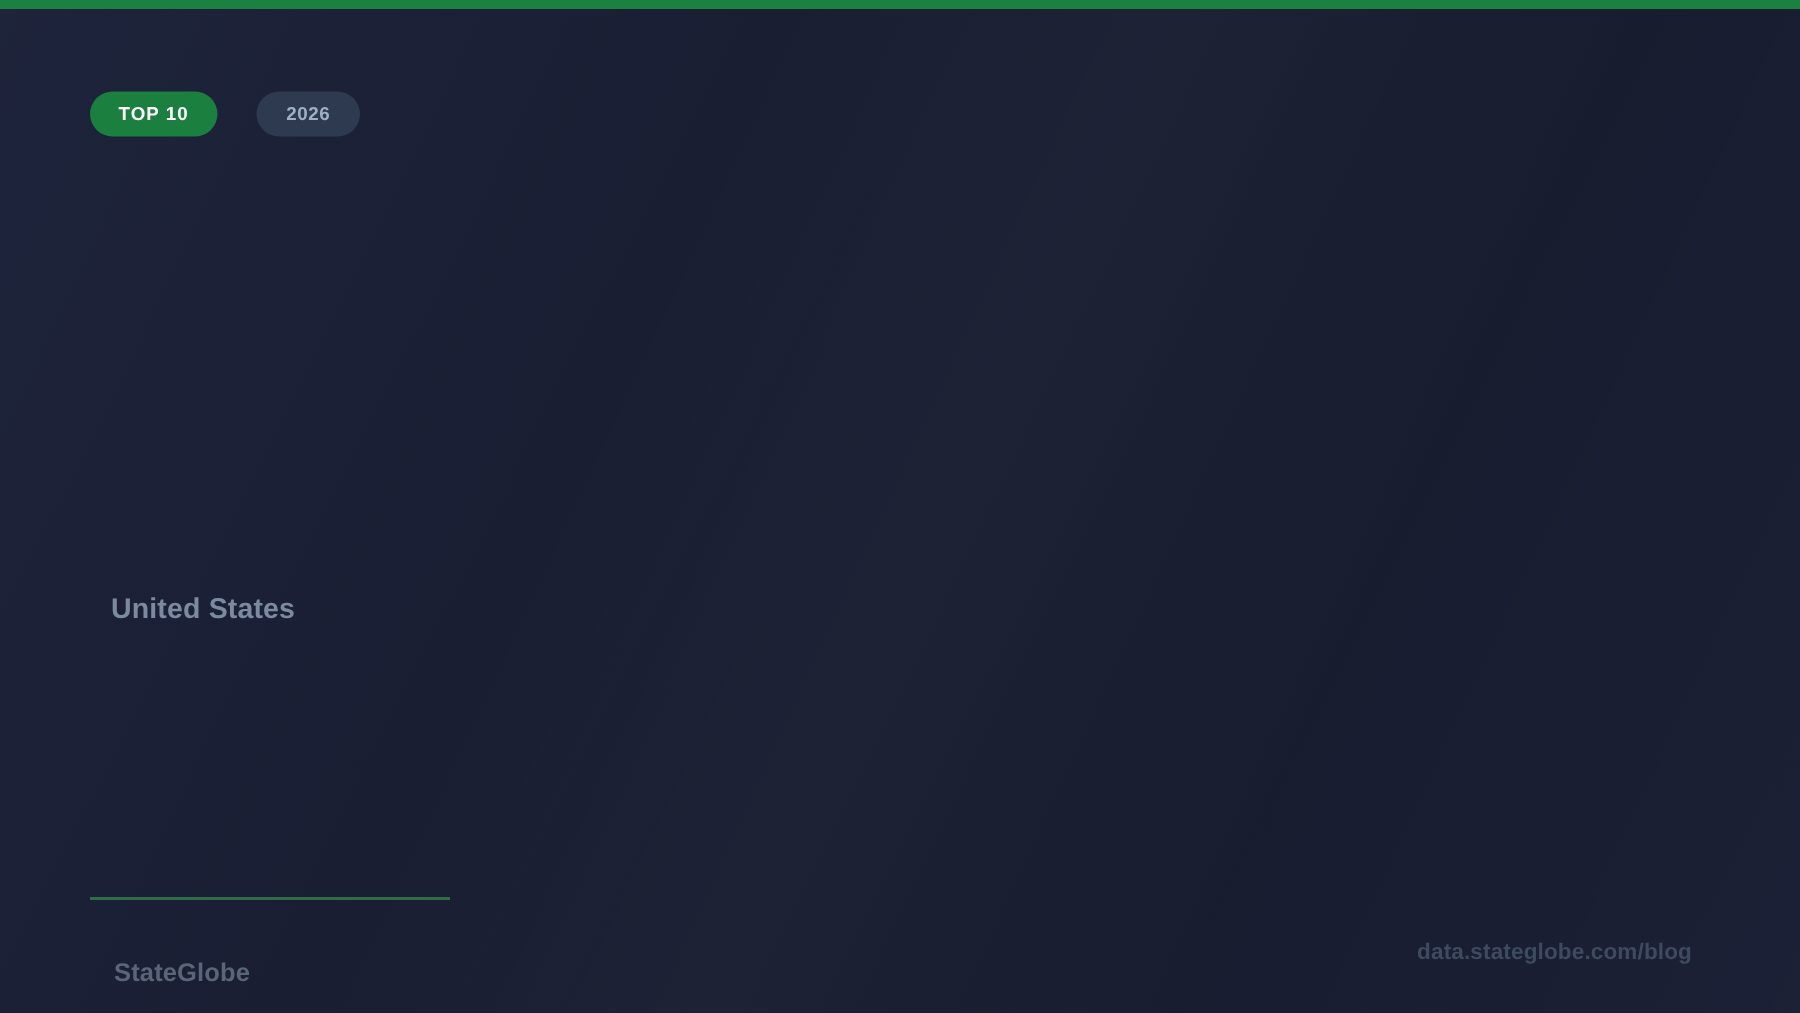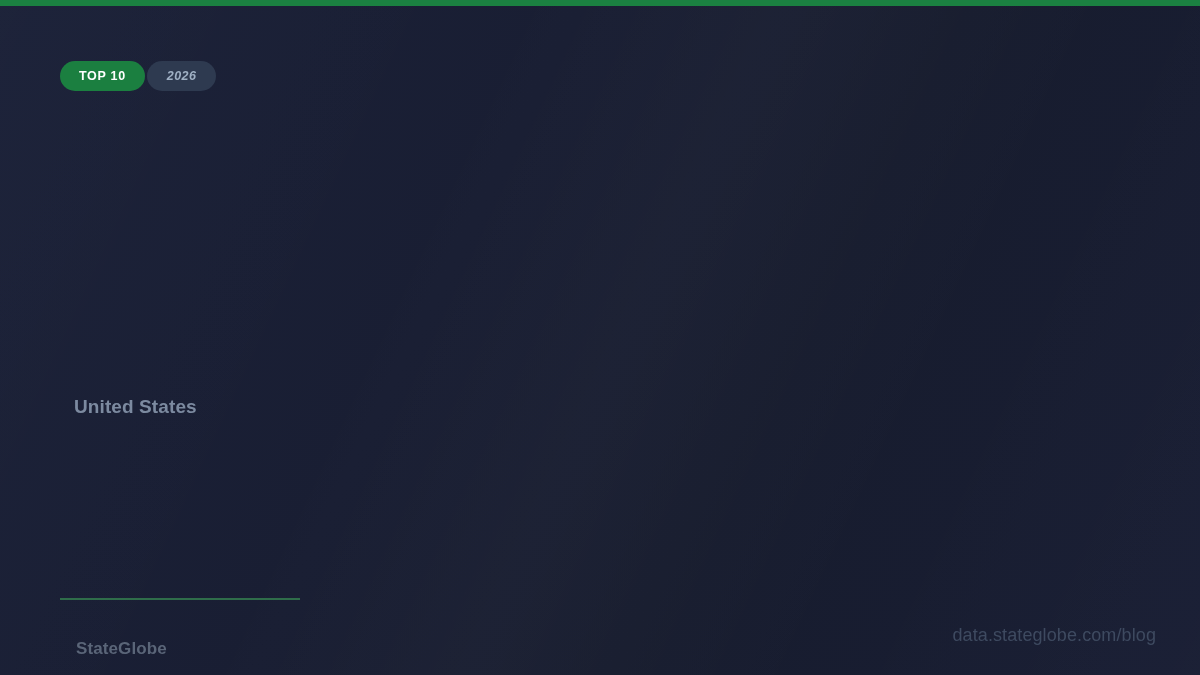--- a/index.html
+++ b/index.html
@@ -47,21 +47,21 @@
     background: #1B8141;
     z-index: 5;
   }
 
   .badge-row {
     position: absolute;
     left: 60px;
     top: 61px;
     display: flex;
     align-items: center;
-    gap: 2px;
+    gap: 26px;
     z-index: 4;
   }
 
   .badge {
     display: inline-flex;
     align-items: center;
     justify-content: center;
     height: 30px;
     border-radius: 15px;
     font-size: 12.5px;
@@ -75,21 +75,20 @@
     background: #1B7F40;
     color: #FFFFFF;
     padding: 0 19px;
   }
 
   .badge-secondary {
     background: #2E3A50;
     color: #9FB0C4;
     padding: 0 20px;
     letter-spacing: 0.4px;
-    font-style: italic;
   }
 
   .headline {
     position: absolute;
     left: 60px;
     top: 177px;
     width: 620px;
     margin: 0;
     font-size: 43px;
     line-height: 52px;
@@ -130,26 +129,26 @@
     font-size: 17px;
     line-height: 22px;
     font-weight: bold;
     letter-spacing: 0.1px;
     color: #5A6578;
     z-index: 4;
   }
 
   .footer-url {
     position: absolute;
-    right: 44px;
+    right: 72px;
     top: 626px;
     margin: 0;
-    font-size: 18px;
+    font-size: 15px;
     line-height: 18px;
-    font-weight: normal;
+    font-weight: bold;
     letter-spacing: 0.1px;
     color: #3E4A60;
     text-align: right;
     z-index: 4;
   }
 </style>
 </head>
 <body>
 
 <div id="slide">

